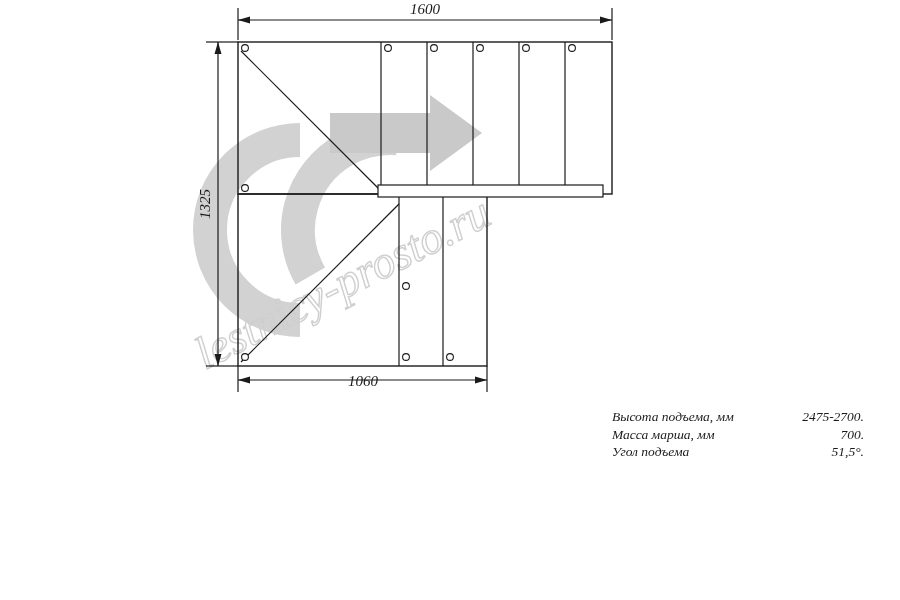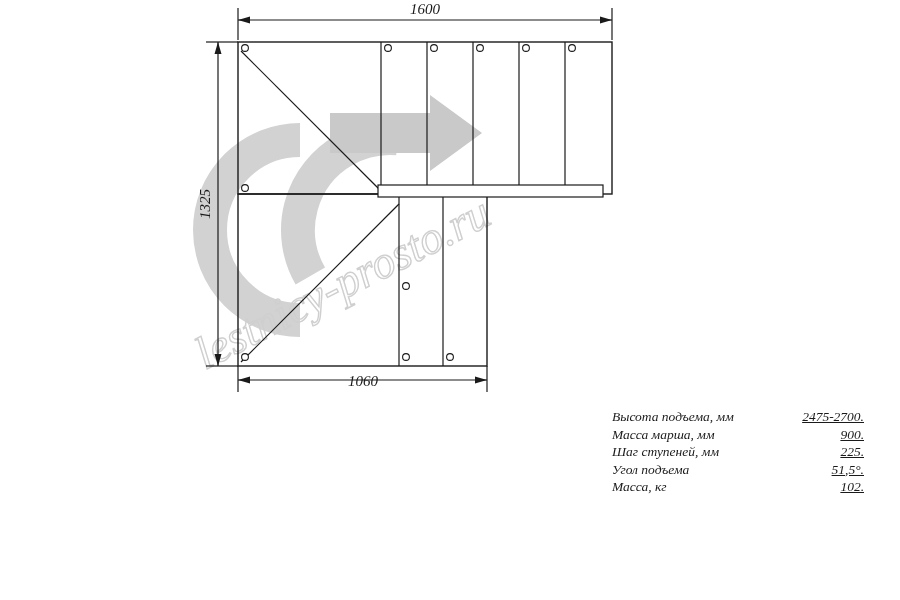--- a/index.html
+++ b/index.html
@@ -48,21 +48,20 @@
     align-items: baseline;
     line-height: 17.5px;
     white-space: nowrap;
   }
   .spec-name {
     text-align: right;
   }
   .spec-value {
     text-align: right;
     padding-left: 10px;
-    text-decoration: underline;
   }
   .watermark {
     position: absolute;
     left: 0;
     top: 0;
     width: 900px;
     height: 600px;
     pointer-events: none;
   }
 </style>
@@ -159,29 +158,21 @@
     <text x="363" y="386" class="dim-label" text-anchor="middle">1060</text>
   </svg>
 
   <div class="spec-table">
     <div class="spec-row">
       <span class="spec-name">Высота подъема, мм</span>
       <span class="spec-value">2475-2700.</span>
     </div>
     <div class="spec-row">
       <span class="spec-name">Масса марша, мм</span>
-      <span class="spec-value">900.</span>
-    </div>
-    <div class="spec-row">
-      <span class="spec-name">Шаг ступеней, мм</span>
-      <span class="spec-value">225.</span>
+      <span class="spec-value">700.</span>
     </div>
     <div class="spec-row">
       <span class="spec-name">Угол подъема</span>
       <span class="spec-value">51,5°.</span>
-    </div>
-    <div class="spec-row">
-      <span class="spec-name">Масса, кг</span>
-      <span class="spec-value">102.</span>
     </div>
   </div>
 
 </div>
 
 </body></html>

